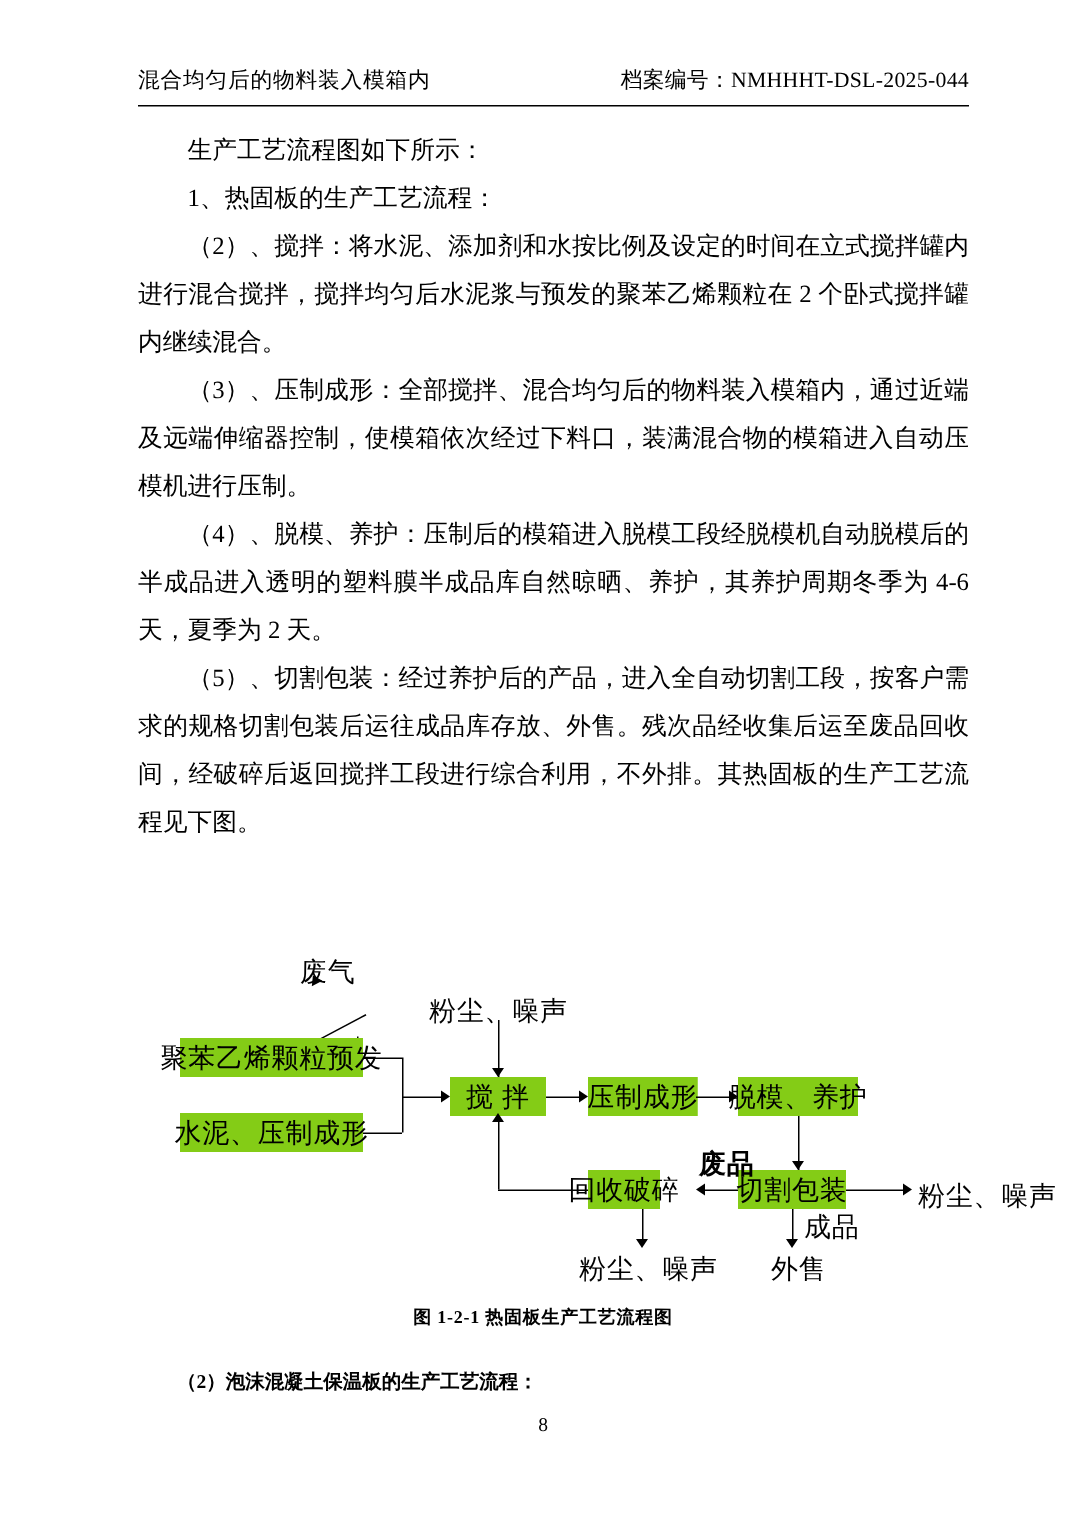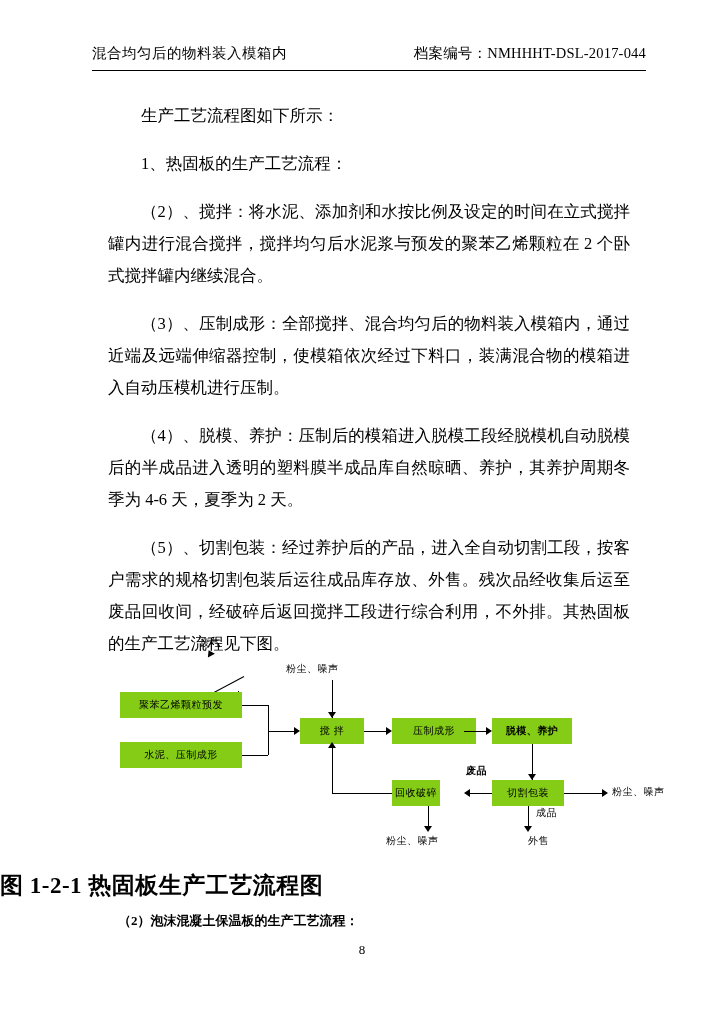--- a/index.html
+++ b/index.html
@@ -46,32 +46,32 @@
     position: absolute;
     top: 84px;
     left: 92px;
     width: 554px;
     font-size: 16.5px;
     line-height: 32px;
     color: #000;
     text-align: justify;
   }
   .body-text p {
-    margin: 16px;
+    margin: 0;
     text-indent: 2em;
   }
   
   .diagram {
     position: absolute;
     left: 92px;
     top: 636px;
     width: 554px;
     height: 224px;
     font-family: "Liberation Sans", "DejaVu Sans", sans-serif;
-    font-size: 10px;
+    font-size: 18px;
     color: #000;
   }
   .diagram .box {
     position: absolute;
     border: 4px solid #84cc16;
     background: #84cc16;
     display: flex;
     align-items: center;
     justify-content: center;
     box-sizing: border-box;
@@ -115,22 +115,22 @@
     width: 0; height: 0;
     border-top: 6px solid #000;
     border-left: 4px solid transparent;
     border-right: 4px solid transparent;
   }
   .fig-caption {
     position: absolute;
     top: 870px;
     left: 0;
     width: 724px;
-    text-align: left;
-    font-size: 23px;
+    text-align: center;
+    font-size: 12px;
     font-weight: bold;
     color: #000;
     letter-spacing: 0.5px;
   }
   .after-caption {
     position: absolute;
     top: 905px;
     left: 92px;
     width: 554px;
     font-size: 13px;
@@ -151,21 +151,21 @@
   }
 </style>
 </head>
 <body>
 
 <div class="page">
 
   <div class="header">
     <div class="left">混合均匀后的物料装入模箱内</div>
     <div class="right">
-      <span>档案编号：</span><span>NMHHHT-DSL-2017-044</span>
+      <span>档案编号：</span><span>NMHHHT-DSL-2025-044</span>
     </div>
   </div>
   <div class="header-rule"></div>
 
   <div class="body-text">
     <p>生产工艺流程图如下所示：</p>
     <p>1、热固板的生产工艺流程：</p>
     <p>（2）、搅拌：将水泥、添加剂和水按比例及设定的时间在立式搅拌罐内进行混合搅拌，搅拌均匀后水泥浆与预发的聚苯乙烯颗粒在 2 个卧式搅拌罐内继续混合。</p>
     <p>（3）、压制成形：全部搅拌、混合均匀后的物料装入模箱内，通过近端及远端伸缩器控制，使模箱依次经过下料口，装满混合物的模箱进入自动压模机进行压制。</p>
     <p>（4）、脱模、养护：压制后的模箱进入脱模工段经脱模机自动脱模后的半成品进入透明的塑料膜半成品库自然晾晒、养护，其养护周期冬季为 4-6 天，夏季为 2 天。</p>
@@ -178,22 +178,22 @@
     <div class="lbl" style="left:194px; top:26px;">粉尘、噪声</div>
 
     <div class="ln vl" style="left:146px; top:55px; height:20px;"></div>
     <div class="ln" style="left:118px; top:40px; width:34px; height:1px; transform: rotate(-28deg); transform-origin: right center;"></div>
     <div class="arrow-u" style="left:114px; top:14px; transform: rotate(-28deg);"></div>
 
     <div class="box" style="left:28px; top:56px; width:122px; height:26px;">聚苯乙烯颗粒预发</div>
     <div class="box" style="left:28px; top:106px; width:122px; height:26px;">水泥、压制成形</div>
 
     <div class="box" style="left:208px; top:82px; width:64px; height:26px;">搅  拌</div>
-    <div class="box" style="left:300px; top:82px; width:84px; height:26px;">压制成形</div>
-    <div class="box" style="left:400px; top:82px; width:80px; height:26px;font-weight:bold;">脱模、养护</div>
+    <div class="box" style="left:300px; top:82px; width:73px; height:26px;">压制成形</div>
+    <div class="box" style="left:400px; top:82px; width:80px; height:26px;">脱模、养护</div>
 
     <div class="ln vl" style="left:240px; top:44px; height:38px;"></div>
     <div class="arrow-d" style="left:236px; top:76px;"></div>
 
     <div class="ln vl" style="left:176px; top:69px; height:50px;"></div>
     <div class="ln hl" style="left:150px; top:69px; width:26px;"></div>
     <div class="ln hl" style="left:150px; top:119px; width:26px;"></div>
     <div class="ln hl" style="left:176px; top:95px; width:28px;"></div>
     <div class="arrow-r" style="left:202px; top:91px;"></div>
 
@@ -221,21 +221,21 @@
     <div class="arrow-r" style="left:510px; top:153px;"></div>
     <div class="lbl" style="left:520px; top:149px;">粉尘、噪声</div>
 
     <div class="ln vl" style="left:336px; top:170px; height:24px;"></div>
     <div class="arrow-d" style="left:332px; top:190px;"></div>
     <div class="lbl" style="left:294px; top:198px;">粉尘、噪声</div>
 
     <div class="ln vl" style="left:436px; top:170px; height:24px;"></div>
     <div class="arrow-d" style="left:432px; top:190px;"></div>
     <div class="lbl" style="left:444px; top:170px;">成品</div>
-    <div class="lbl" style="left:422px; top:198px;margin-left:14px;">外售</div>
+    <div class="lbl" style="left:422px; top:198px;">外售</div>
 
   </div>
 
   <div class="fig-caption">图 1-2-1 热固板生产工艺流程图</div>
 
   <div class="after-caption">（2）泡沫混凝土保温板的生产工艺流程：</div>
 
   <div class="page-number">8</div>
 
 </div>

